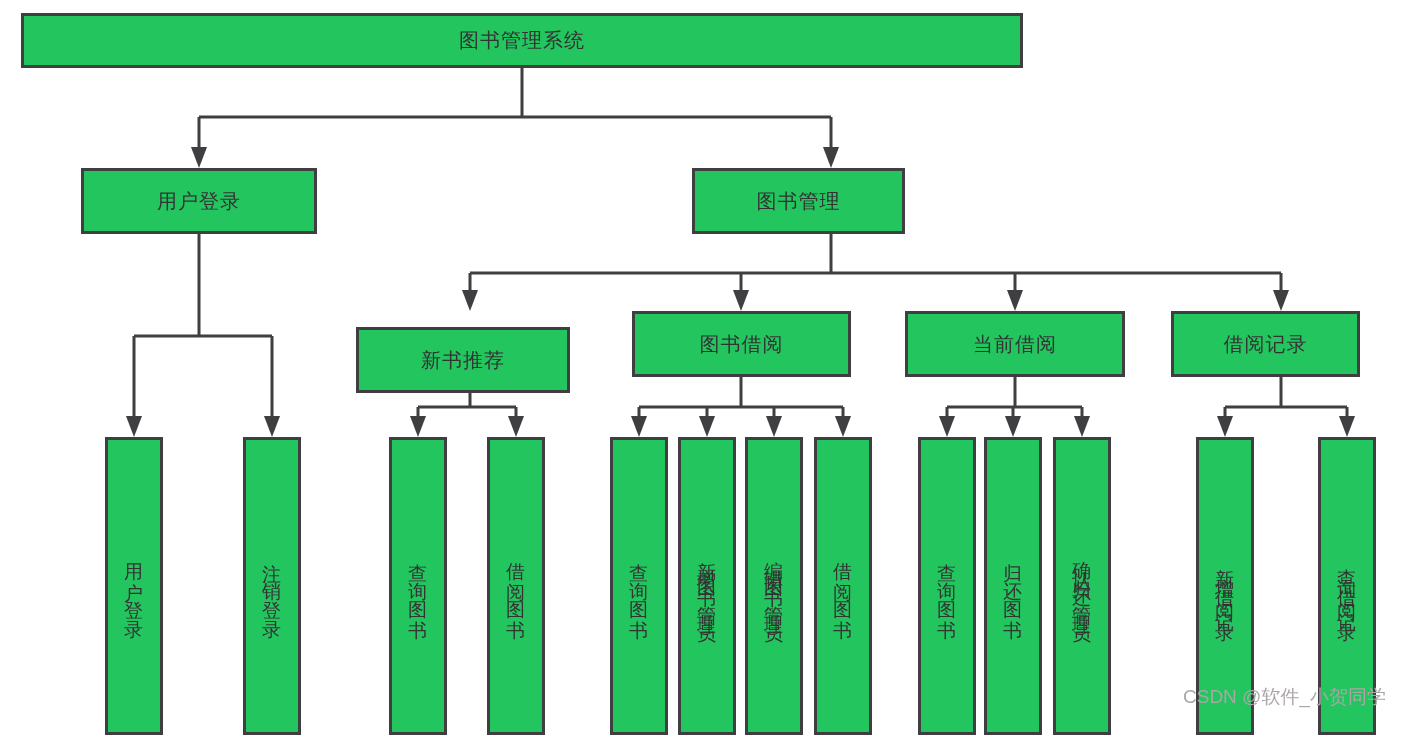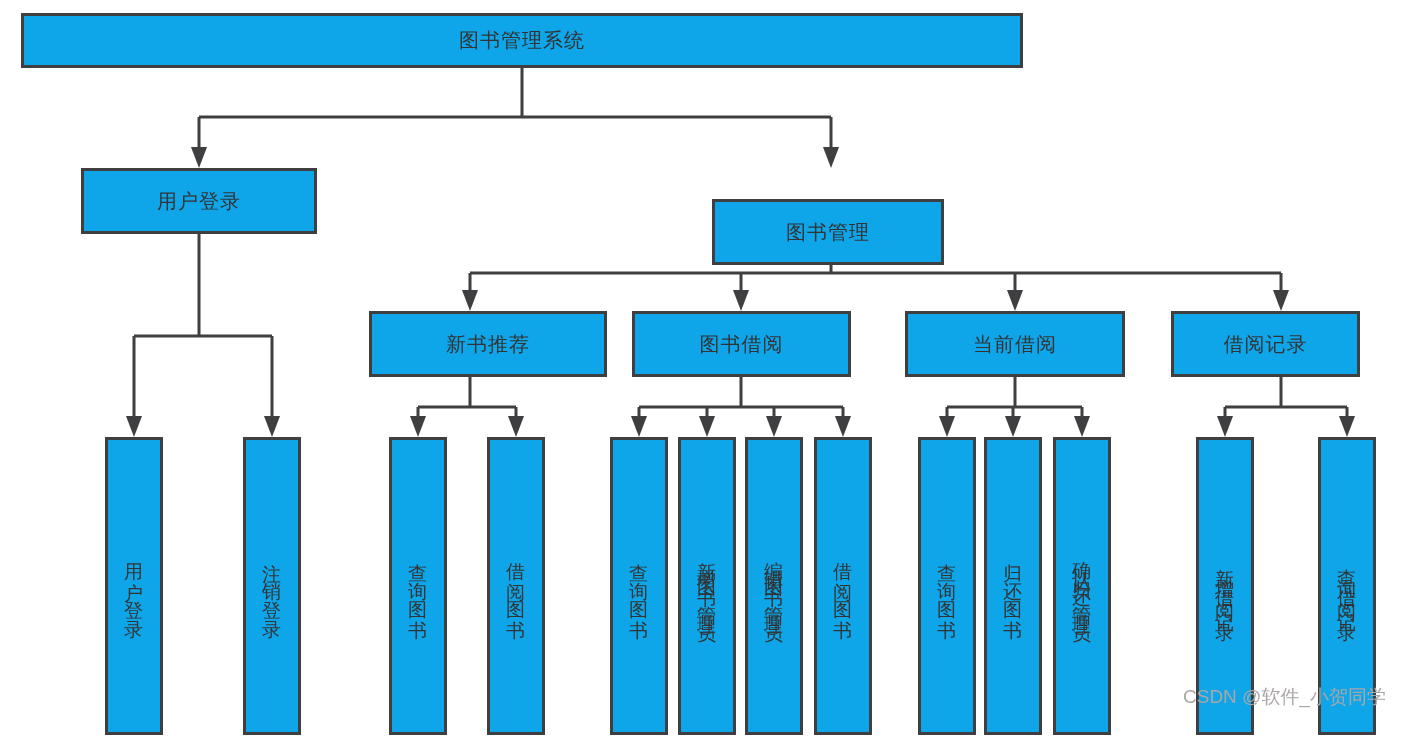--- a/index.html
+++ b/index.html
@@ -16,21 +16,21 @@
     font-family:"Liberation Sans","DejaVu Sans",sans-serif;
     position:relative;
     overflow:hidden;
   }
   #canvas{position:absolute;left:0;top:0;width:1405px;height:747px;}
   svg.wires{position:absolute;left:0;top:0;width:1405px;height:747px;z-index:1;}
   svg.wires path{stroke:var(--line);stroke-width:3;fill:none;}
   svg.wires polygon{fill:var(--line);stroke:none;}
   .node{
     position:absolute;
-    background:#0ea5e9;
+    background:#22c55e;
     border:3px solid var(--border);
     display:flex;
     align-items:center;
     justify-content:center;
     color:var(--text);
     z-index:2;
   }
   .hbox{font-size:20px;letter-spacing:1px;}
   .root{left:21px;top:13px;width:1002px;height:55px;}
   .lvl2{top:168px;height:66px;}
@@ -110,25 +110,25 @@
     </g>
   </svg>
 
   <div class="node root">
     <span class="hbox">图书管理系统</span>
   </div>
 
   <div class="node lvl2" style="left:81px;width:236px;">
     <span class="hbox">用户登录</span>
   </div>
-  <div class="node lvl2" style="left:712px;width:232px;margin-top:31px;">
+  <div class="node lvl2" style="left:692px;width:213px;">
     <span class="hbox">图书管理</span>
   </div>
 
-  <div class="node lvl3" style="left:369px;width:238px;">
+  <div class="node lvl3" style="left:356px;width:214px;margin-top:16px;">
     <span class="hbox">新书推荐</span>
   </div>
   <div class="node lvl3" style="left:632px;width:219px;">
     <span class="hbox">图书借阅</span>
   </div>
   <div class="node lvl3" style="left:905px;width:220px;">
     <span class="hbox">当前借阅</span>
   </div>
   <div class="node lvl3" style="left:1171px;width:189px;">
     <span class="hbox">借阅记录</span>

